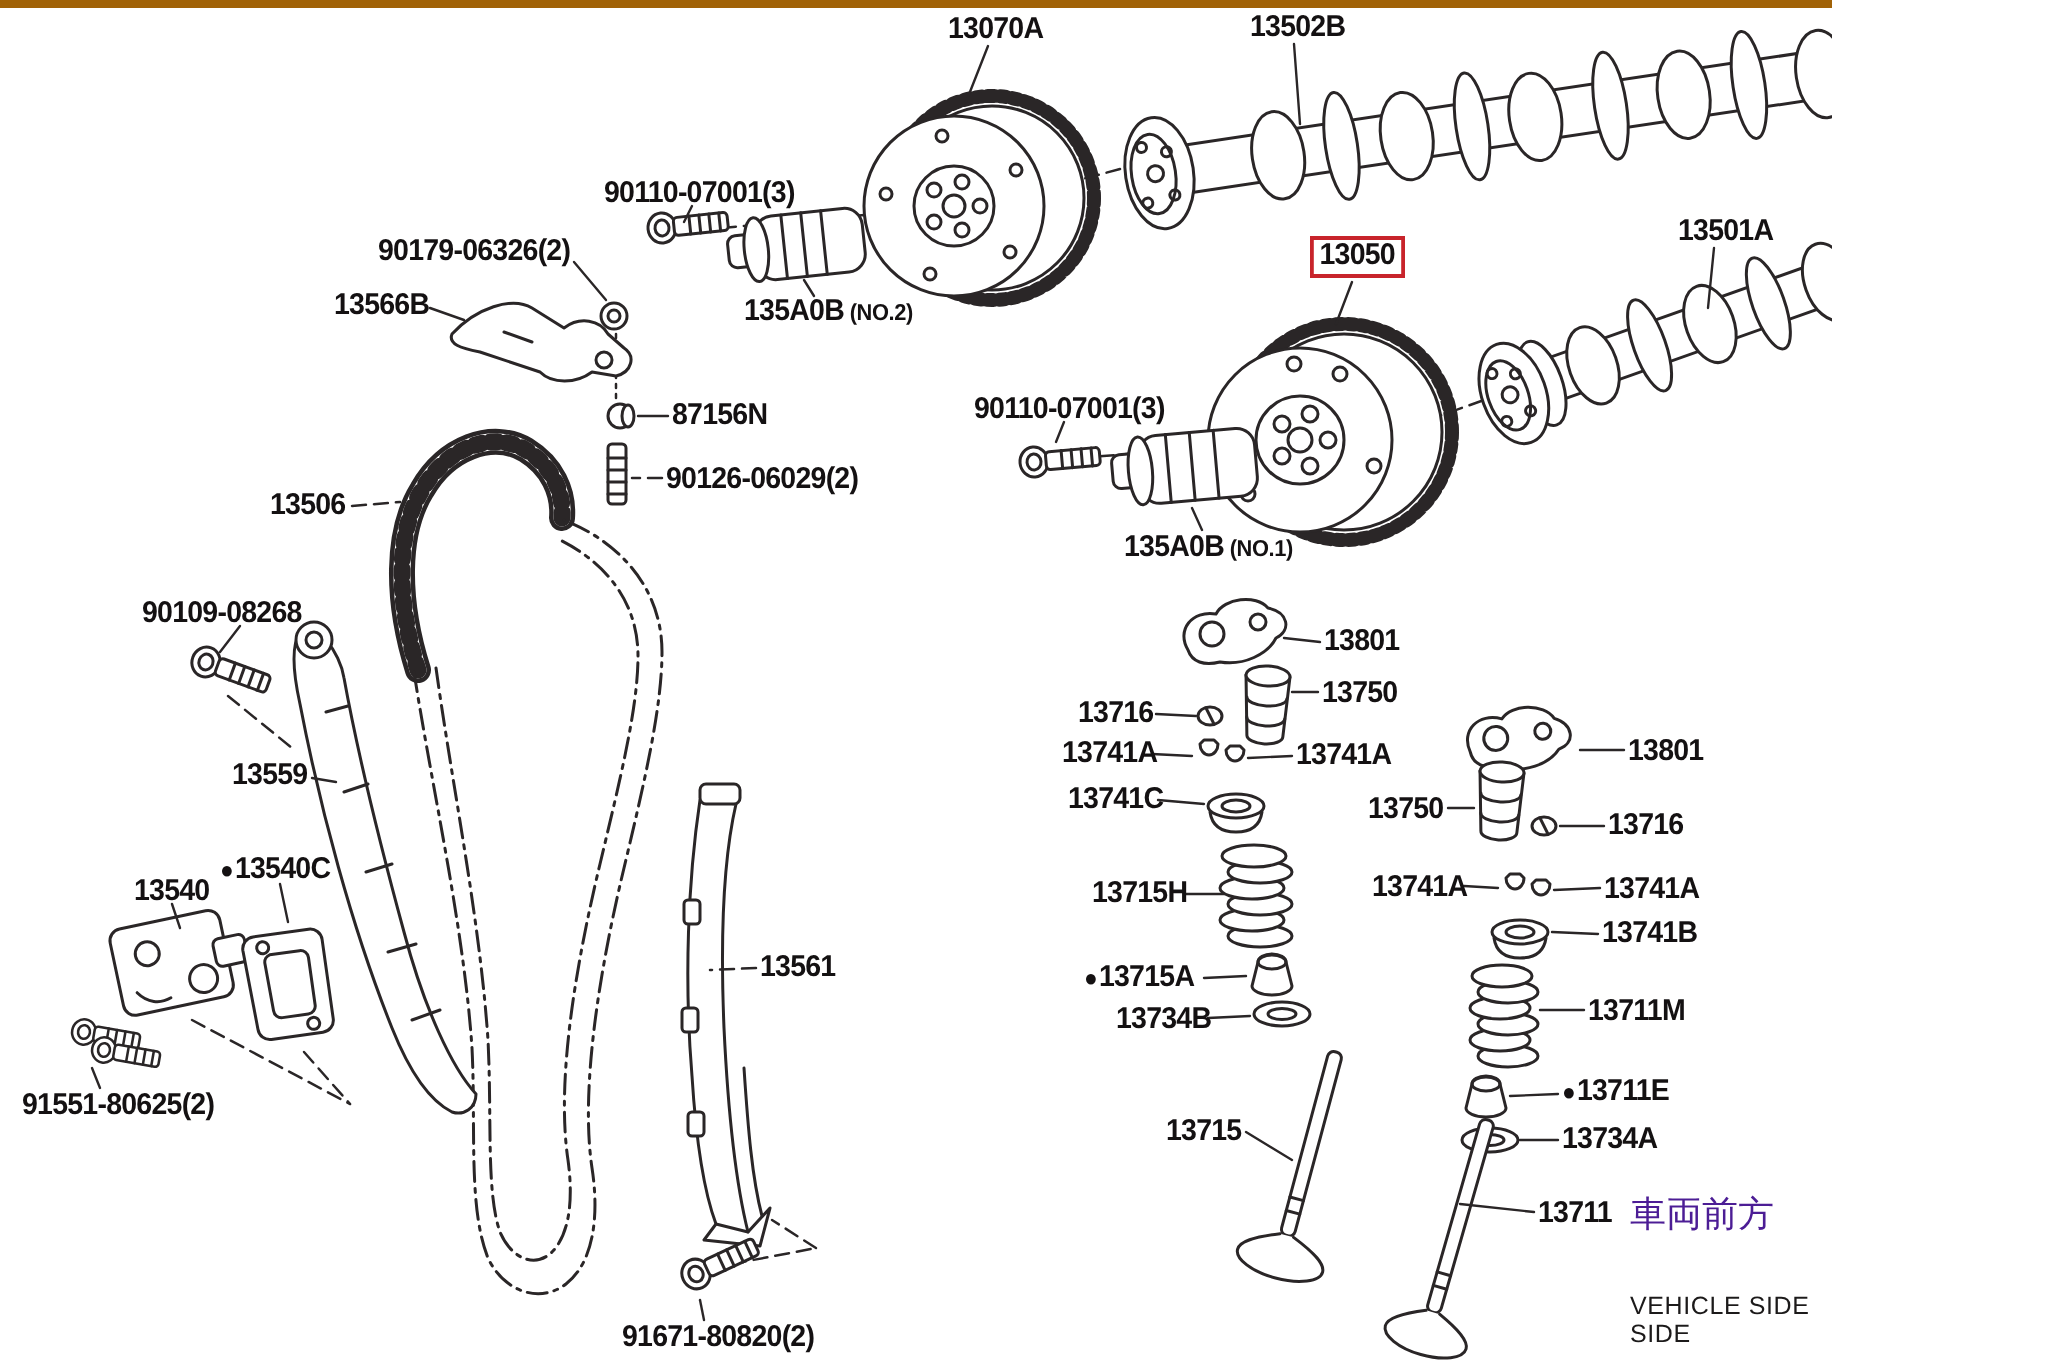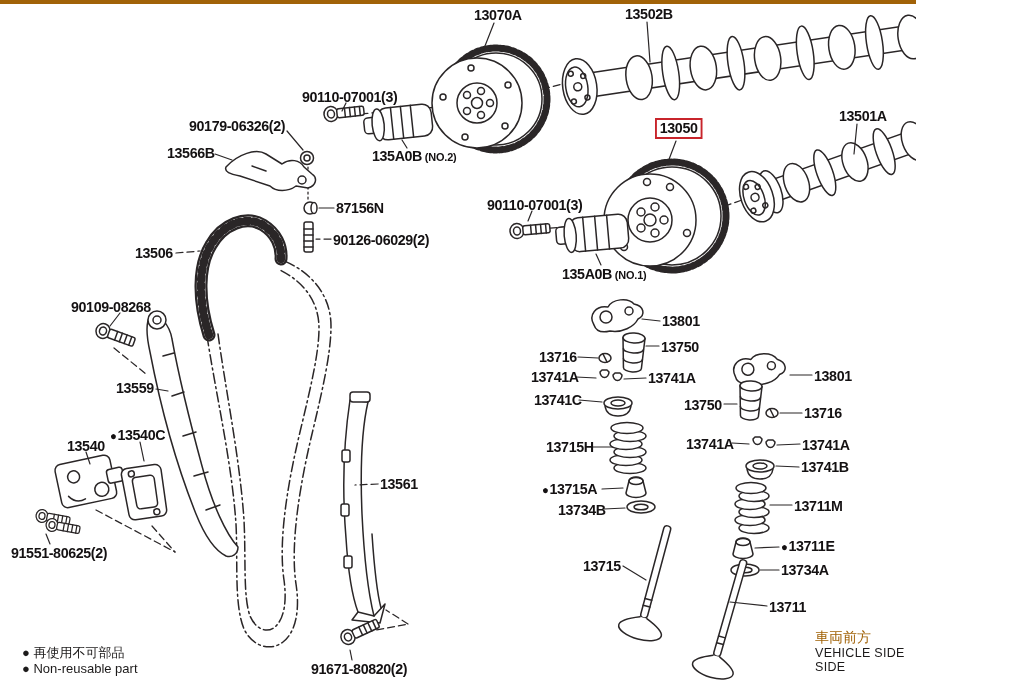--- a/index.html
+++ b/index.html
@@ -19,21 +19,21 @@
   .art .cwhite{stroke:#fff;stroke-width:8.5;}
   .art .clinks{stroke-width:8.5;stroke-dasharray:3.5 4.5;}
   .art .fill{fill:var(--ink,#2a2627);stroke:none;}
   
   .labels{position:absolute;left:0;top:0;width:100%;height:100%;}
   .part-label{position:absolute;font-weight:bold;font-size:15px;line-height:1.05;color:#141112;
      white-space:nowrap;letter-spacing:-0.4px;transform:scaleX(0.95);transform-origin:left top;}
   .part-label .suffix{font-size:11.5px;letter-spacing:-0.2px;}
   .part-label .bullet{font-size:12px;margin-right:1px;}
   .part-label.hl{border:2.6px solid var(--hl,#c8242b);padding:0 3px 1px 3px;background:#fff;}
-  .note-jp{position:absolute;left:815px;top:625px;font-size:14px;color:#a16207;}
+  .note-jp{position:absolute;left:815px;top:591px;font-size:18px;color:#4c1d95;}
   .note-en{position:absolute;left:815px;top:642px;font-size:12.5px;color:#1c1a1a;letter-spacing:.3px;}
   .legend{position:absolute;left:22px;top:641px;font-size:13px;color:#1c1a1a;line-height:1.22;}
   .figcode{position:absolute;left:967px;top:668px;font-size:13px;color:#1c1a1a;}
 </style>
 </head>
 <body>
 
 <div class="stage">
 
 <svg class="art" width="1024" height="685" viewBox="0 0 1024 685">
@@ -386,20 +386,16 @@
       <div class="part-label" style="left: 583px; top: 554px;"><span>13715</span></div>
       <div class="part-label" style="left: 781px; top: 534px;"><span class="bullet">●</span><span>13711E</span></div>
       <div class="part-label" style="left: 781px; top: 558px;"><span>13734A</span></div>
       <div class="part-label" style="left: 769px; top: 595px;"><span>13711</span></div>
       <div class="part-label" style="left: 311px; top: 657px;"><span>91671-80820(2)</span></div>
     </div>
 
 <div class="note-jp">車両前方</div>
 <div class="note-en">VEHICLE SIDE SIDE</div>
 
-<div class="legend">
-  <div>● 再使用不可部品</div>
-  <div>● Non-reusable part</div>
+
+<div class="figcode">133096A</div>
+
 </div>
 
-<div class="figcode">133096A</div>
-
-</div>
-
 </body></html>

